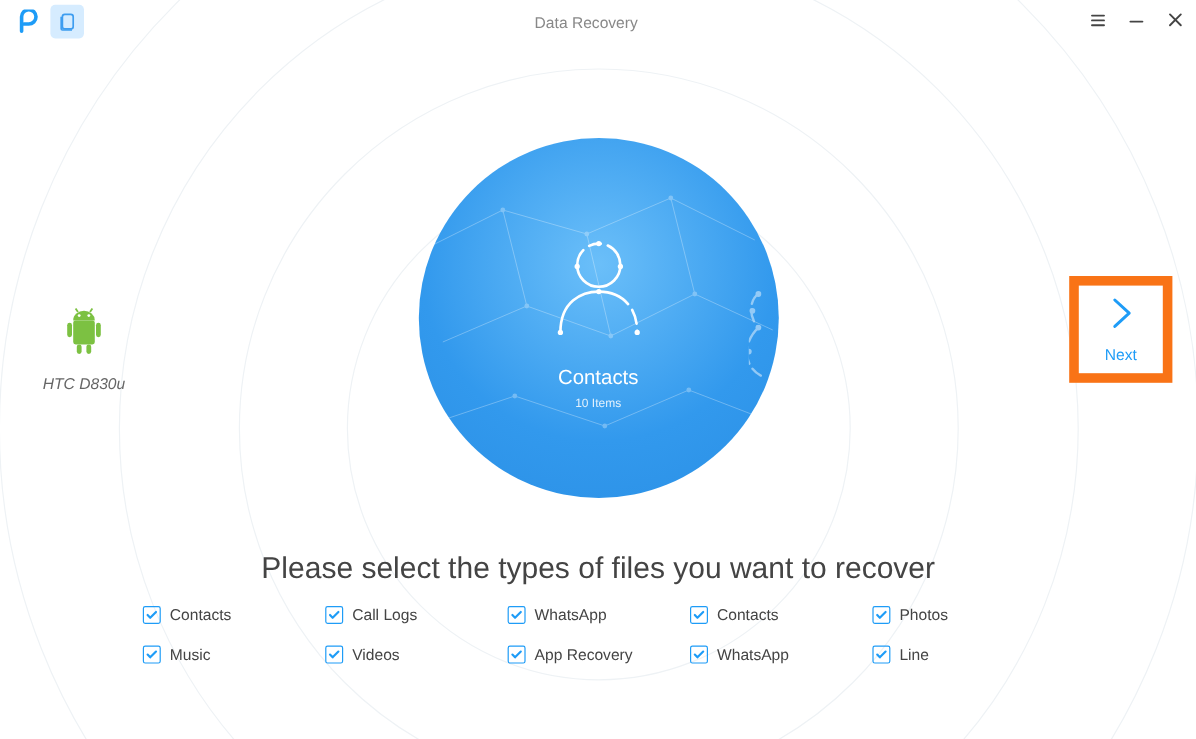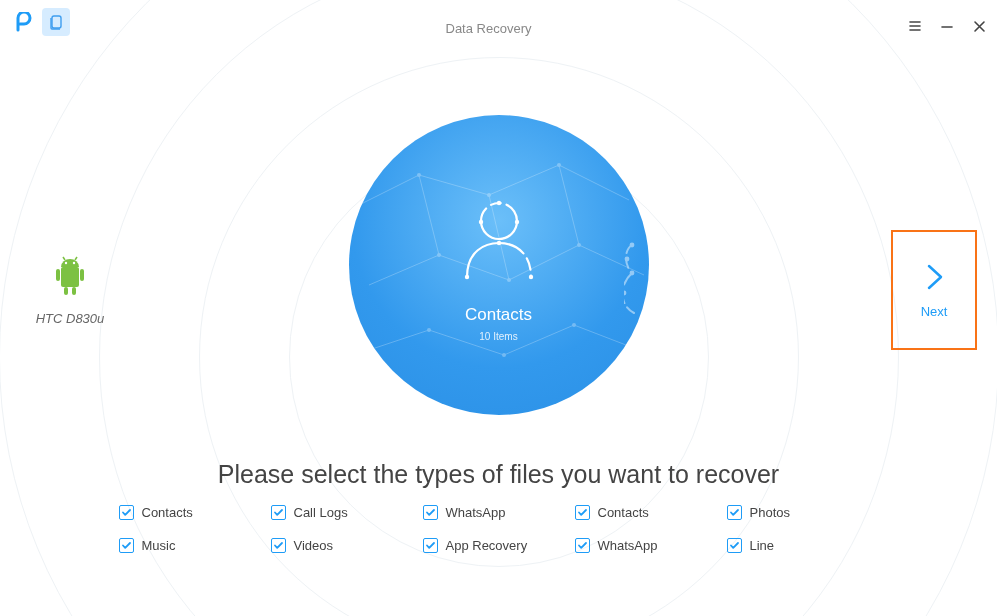--- a/index.html
+++ b/index.html
@@ -1,33 +1,33 @@
 <!DOCTYPE html>
 <html><head>
 <meta charset="utf-8">
 <style>
 * { box-sizing: border-box; margin: 0; padding: 0; }
 body { width: 997px; height: 616px; background: #fff; font-family: "Segoe UI", Arial, sans-serif; overflow: hidden; position: relative; }
-.titlebar { display: flex; align-items: flex-end; height: 36px; padding: 0 10px; }
+.titlebar { display: flex; align-items: center; height: 36px; padding: 0 10px; }
 .tb-left { display: flex; gap: 4px; align-items: center; }
 .logo-btn { width: 28px; height: 28px; display: flex; align-items: center; justify-content: center; color: #1e9cf7; font-weight: 900; font-size: 20px; border-radius: 4px; }
 .mode-btn { width: 28px; height: 28px; display: flex; align-items: center; justify-content: center; background: #d6ecff; border-radius: 4px; color: #3e9df0; }
 .tb-center { flex: 1; text-align: center; color: #888; font-size: 13px; }
 .tb-right { display: flex; gap: 16px; align-items: center; color: #444; }
 .tb-right span { cursor: pointer; font-size: 14px; width: 16px; text-align: center; }
 .rings { position: absolute; left: 50%; top: 58%; transform: translate(-50%,-58%); z-index: 0; }
 .ring { position: absolute; border: 1px solid #eef2f5; border-radius: 50%; left: 50%; top: 50%; transform: translate(-50%,-50%); }
 .device { position: absolute; left: 30px; top: 255px; text-align: center; width: 80px; }
 .device-name { font-size: 13px; color: #666; margin-top: 10px; font-style: italic; }
 .circle-main { position: absolute; left: 50%; top: 265px; transform: translate(-50%,-50%); width: 300px; height: 300px; border-radius: 50%; background: radial-gradient(circle at 50% 35%, #6bbff9 0%, #3299ed 60%, #2a8fe5 100%); display: flex; flex-direction: column; align-items: center; justify-content: center; color: #fff; overflow: hidden; }
 .circle-title { font-size: 17px; margin-top: 16px; }
 .circle-sub { font-size: 10px; opacity: 0.85; margin-top: 6px; }
 .mesh { position: absolute; inset: 0; opacity: 0.3; }
 .peek { position: absolute; left: 624px; top: 235px; opacity: 0.7; }
-.next-box { position: absolute; right: 20px; top: 230px; width: 86px; height: 120px; border: 2px solid #f97316; display: flex; flex-direction: column; align-items: center; justify-content: center; gap: 12px; cursor: pointer; }
+.next-box { position: absolute; right: 20px; top: 230px; width: 86px; height: 89px; border: 8px solid #f97316; display: flex; flex-direction: column; align-items: center; justify-content: center; gap: 12px; cursor: pointer; }
 .next-label { color: #1e9cf7; font-size: 13px; }
 .instruction { position: absolute; top: 460px; width: 100%; text-align: center; font-size: 25px; color: #444; font-weight: 300; }
 .type-grid { position: absolute; top: 505px; left: 50%; transform: translateX(-50%); width: 760px; display: grid; grid-template-columns: repeat(5, 1fr); row-gap: 18px; }
 .type-item { display: flex; align-items: center; gap: 8px; font-size: 13px; color: #444; cursor: pointer; }
 .chk { width: 15px; height: 15px; border: 1.5px solid #1e9cf7; border-radius: 2px; display: flex; align-items: center; justify-content: center; }
 .chk svg { display: block; }
 </style>
 </head>
 <body>
 

